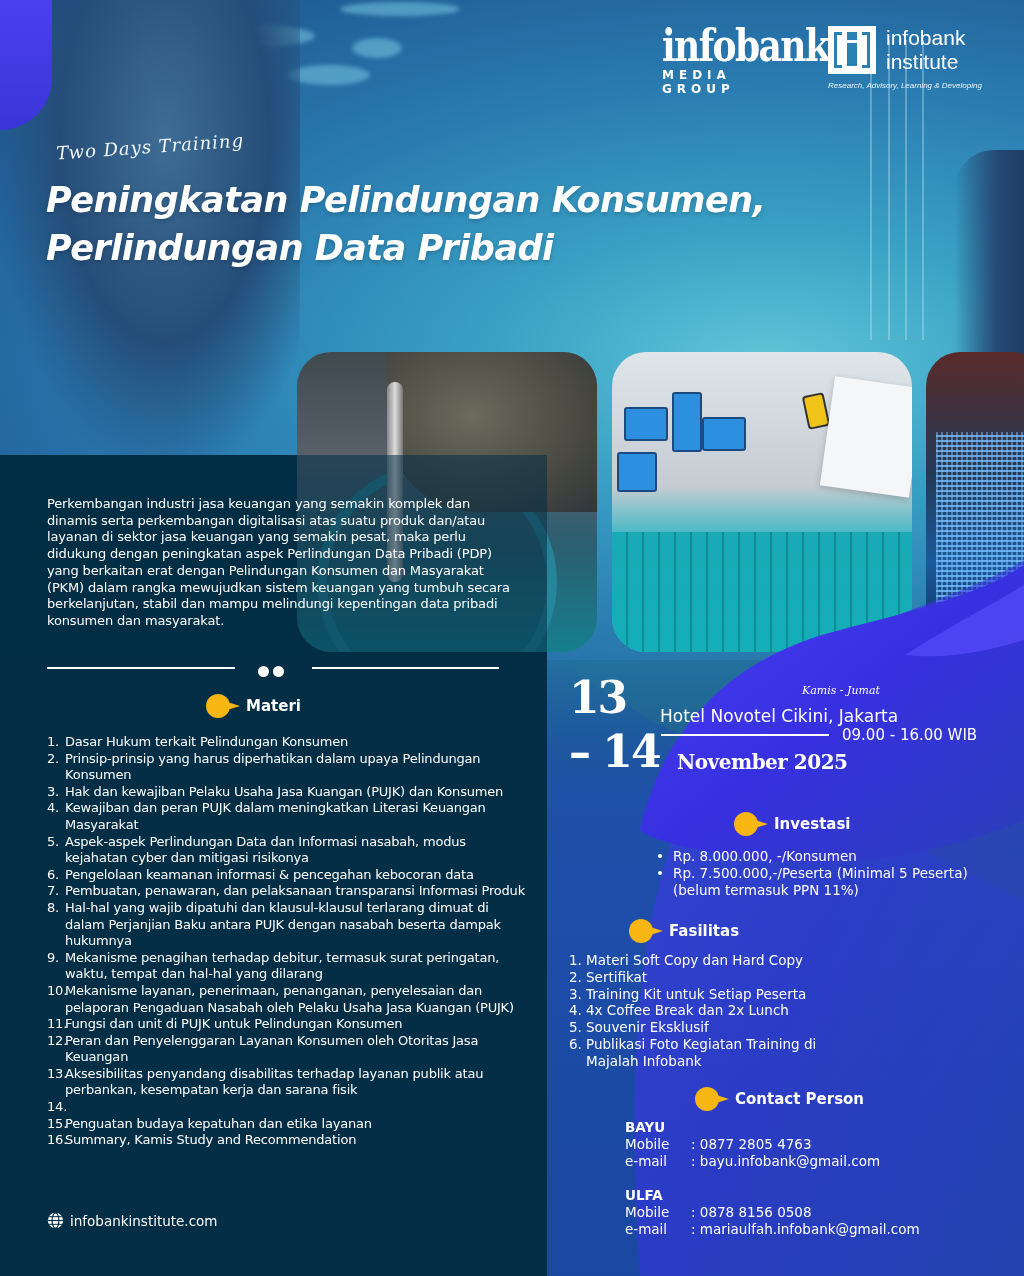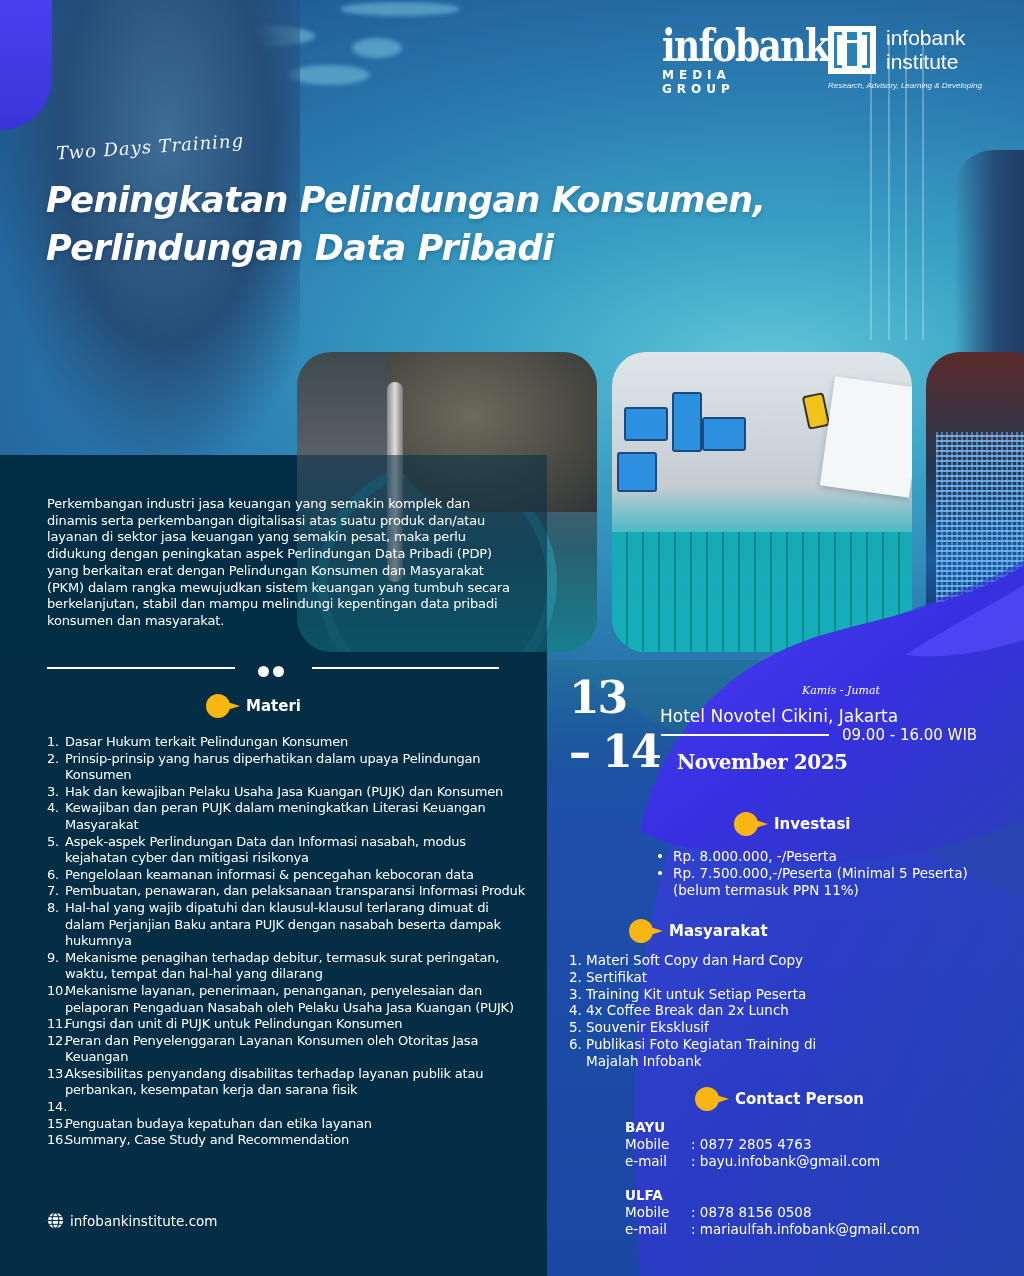--- a/index.html
+++ b/index.html
@@ -257,21 +257,21 @@
       </li>
     <li>
         <span class="num">14.</span>
       </li>
     <li>
         <span class="num">15.</span>
         <span>Penguatan budaya kepatuhan dan etika layanan</span>
       </li>
     <li>
         <span class="num">16.</span>
-        <span>Summary, Case Study and Recommendation</span>
+        <span>Summary, Kamis Study and Recommendation</span>
       </li>
   </ol>
 
   <div class="website">
     <svg class="globe" viewBox="0 0 20 20">
       <circle cx="10" cy="10" r="9" fill="#ffffff"></circle>
       <ellipse cx="10" cy="10" rx="4" ry="9" fill="none" stroke="#032e46" stroke-width="1.4"></ellipse>
       <line x1="1" y1="10" x2="19" y2="10" stroke="#032e46" stroke-width="1.4"></line>
       <line x1="2.5" y1="5.5" x2="17.5" y2="5.5" stroke="#032e46" stroke-width="1.2"></line>
       <line x1="2.5" y1="14.5" x2="17.5" y2="14.5" stroke="#032e46" stroke-width="1.2"></line>
@@ -287,31 +287,31 @@
   <div class="time">09.00 - 16.00 WIB</div>
   <div class="month">November 2025</div>
 
   <div class="section-head" style="left:734px;top:812px;">
     <span class="drop"></span>
     <span class="label">Investasi</span>
   </div>
   <ul class="invest-list">
     <li>
         <span class="bullet">•</span>
-        <span>Rp. 8.000.000, -/Peserta</span>
+        <span>Rp. 8.000.000, -/Konsumen</span>
       </li>
     <li style="width:330px;">
         <span class="bullet">•</span>
         <span>Rp. 7.500.000,-/Peserta (Minimal 5 Peserta) (belum termasuk PPN 11%)</span>
       </li>
   </ul>
 
   <div class="section-head" style="left:629px;top:919px;">
     <span class="drop"></span>
-    <span class="label">Masyarakat</span>
+    <span class="label">Fasilitas</span>
   </div>
   <ol class="fasilitas-list">
     <li>
         <span class="num">1.</span>
         <span>Materi Soft Copy dan Hard Copy</span>
       </li>
     <li>
         <span class="num">2.</span>
         <span>Sertifikat</span>
       </li>

